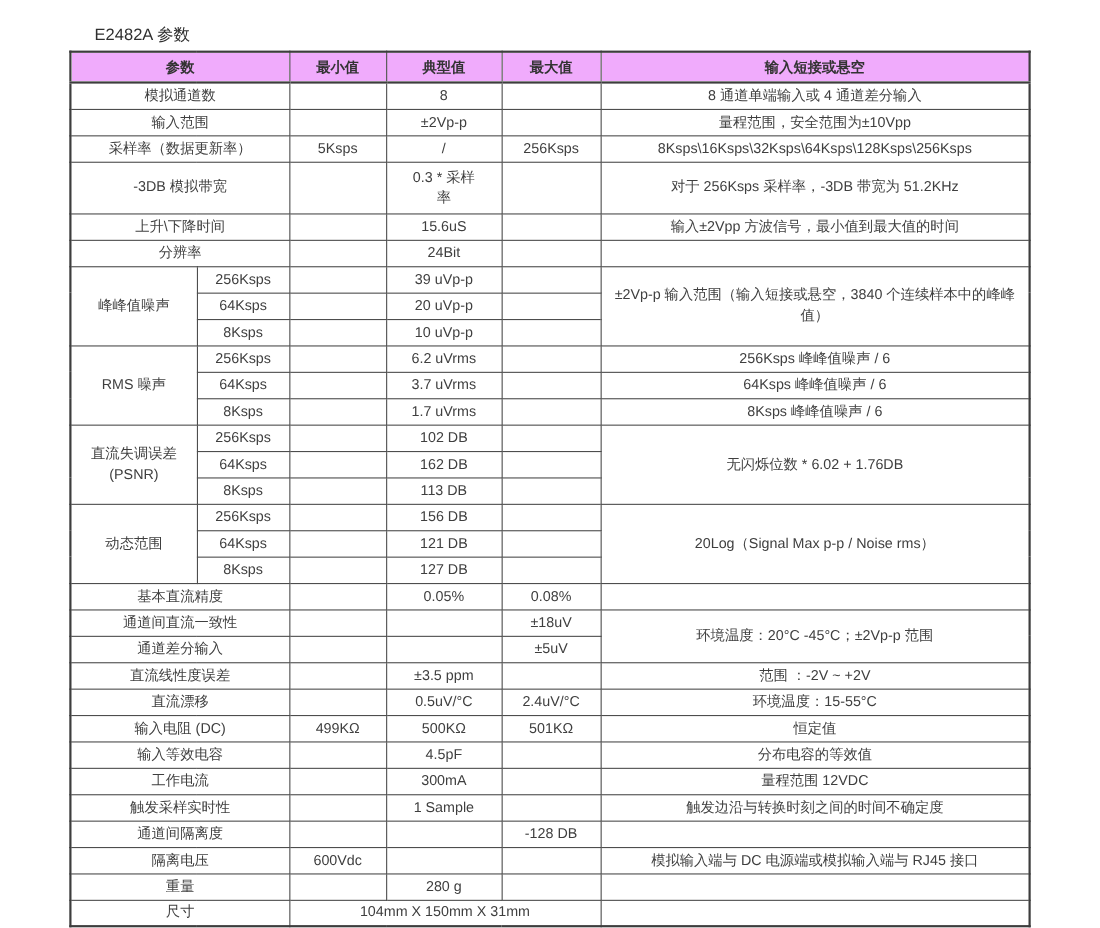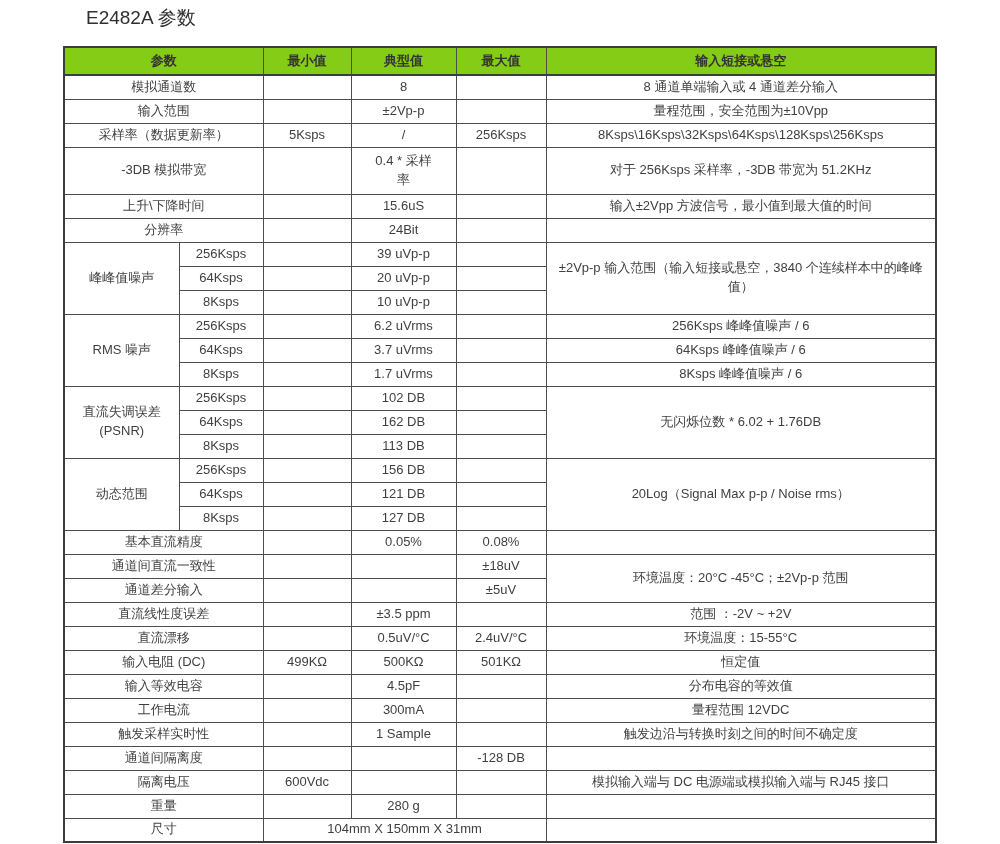--- a/index.html
+++ b/index.html
@@ -1,20 +1,20 @@
 <!DOCTYPE html>
 <html><head>
 <meta charset="utf-8">
 <style>
   html,body{margin:0;padding:0;background:#ffffff;}
   body{width:1000px;height:844px;position:relative;font-family:"Liberation Sans","DejaVu Sans",sans-serif;color:#3f3f3f;}
-  .page-title{position:absolute;left:86px;top:5px;font-size:19px;color:#2f2f2f;}
+  .page-title{position:absolute;left:86px;top:22px;font-size:15px;color:#2f2f2f;}
   table.spec{position:absolute;left:63px;top:46px;width:872px;border-collapse:collapse;table-layout:fixed;border:2px solid #3d3d3d;}
   .spec th,.spec td{border:1px solid #4d4d4d;font-size:13px;text-align:center;vertical-align:middle;padding:1px 3px;white-space:pre-line;line-height:1.45;overflow:hidden;}
-  .spec th{background:#84cc16;font-weight:bold;height:24px;border-bottom:2px solid #3d3d3d;color:#333;}
+  .spec th{background:#f0abfc;font-weight:bold;height:24px;border-bottom:2px solid #3d3d3d;color:#333;}
   .spec tr{height:24px;}
   .spec tr.tall{height:47px;}
 </style>
 </head>
 <body>
 
 <div class="page-title">E2482A 参数</div>
 
 <table class="spec">
   <colgroup>
@@ -52,21 +52,21 @@
     <tr>
       <td colspan="2">采样率（数据更新率）</td>
       <td>5Ksps</td>
       <td>/</td>
       <td>256Ksps</td>
       <td>8Ksps\16Ksps\32Ksps\64Ksps\128Ksps\256Ksps</td>
     </tr>
     <tr class="tall">
       <td colspan="2">-3DB 模拟带宽</td>
       <td></td>
-      <td>0.4 * 采样
+      <td>0.3 * 采样
 率</td>
       <td></td>
       <td>对于 256Ksps 采样率，-3DB 带宽为 51.2KHz</td>
     </tr>
     <tr>
       <td colspan="2">上升\下降时间</td>
       <td></td>
       <td>15.6uS</td>
       <td></td>
       <td>输入±2Vpp 方波信号，最小值到最大值的时间</td>

